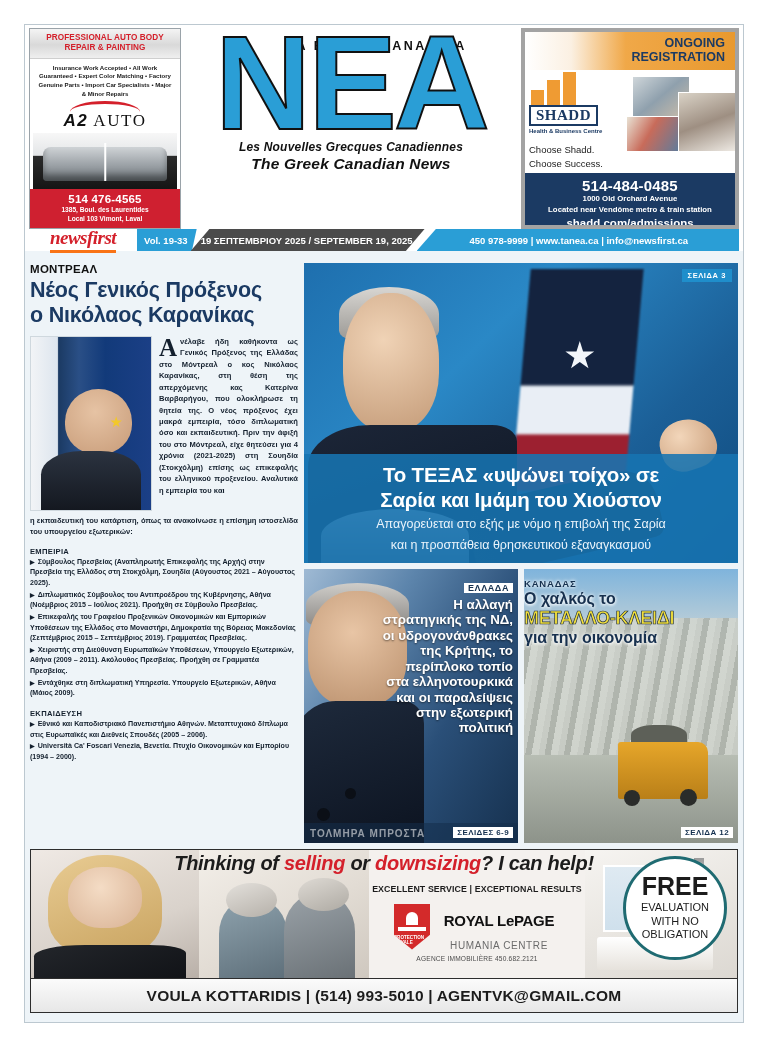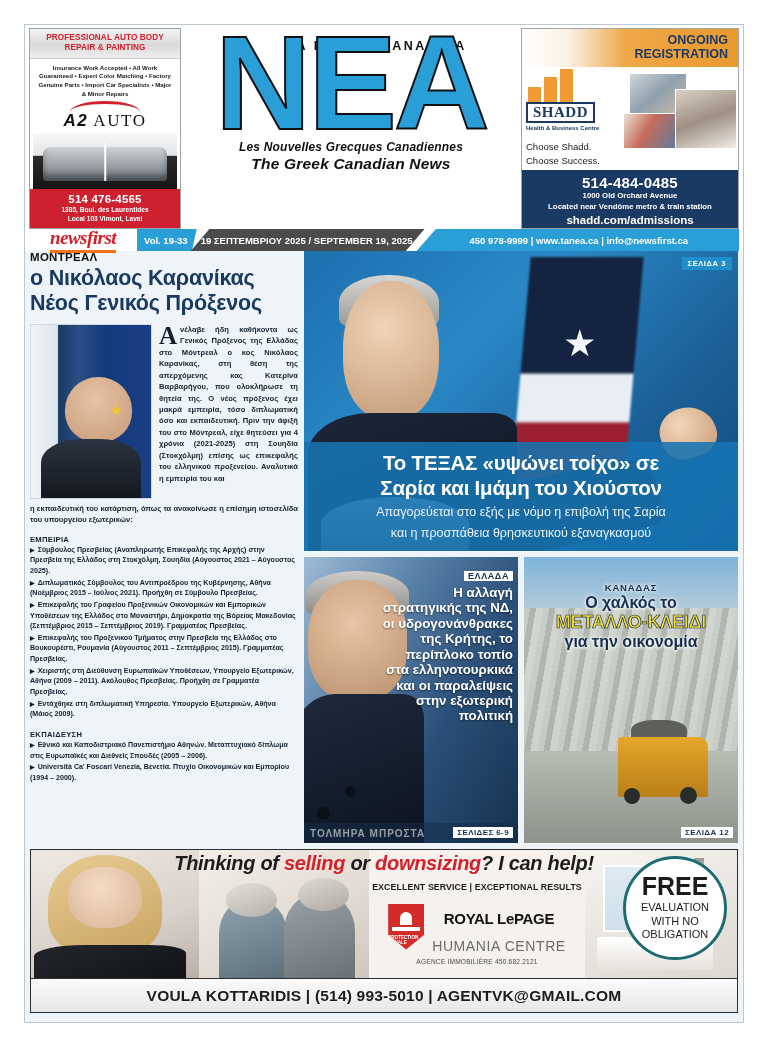--- a/index.html
+++ b/index.html
@@ -110,21 +110,21 @@
   .nea-sub1, .nea-sub2 {
     font-style: italic; font-weight: bold; color: #111;
     letter-spacing: .2px;
   }
   .nea-sub1 { font-size: 12px; margin-top: 2px; }
   .nea-sub2 { font-size: 15.5px; margin-top: 1px; }
 
   
   .ad-shadd {
     width: 218px; margin: 3px 4px 0 4px;
-    border: 1px solid #a3a3a3; background: #fff;
+    border: 4px solid #a3a3a3; background: #fff;
     display: flex; flex-direction: column; overflow: hidden;
   }
   .shadd-banner {
     background: linear-gradient(90deg,#ffffff 0%,#fbf0e2 22%,#f0a848 48%,#e8992f 100%);
     text-align: right; padding: 4px 10px 5px;
   }
   .shadd-banner div {
     color: #1b3a63; font-weight: bold; font-size: 12.5px; line-height: 1.15;
   }
   .shadd-body { display: flex; flex: 1; padding: 2px 4px 3px; gap: 3px; }
@@ -171,21 +171,21 @@
   .bar-seg { display: flex; align-items: center; color: #fff; font-weight: bold; }
   .bar-vol { background: #2a9ed6; padding: 0 9px 0 7px; font-size: 9.5px;
              clip-path: polygon(0 0, 100% 0, 92% 100%, 0 100%); }
   .bar-date { background: #4b4b4b; padding: 0 12px 0 10px; font-size: 9.5px;
               clip-path: polygon(8% 0, 100% 0, 92% 100%, 0 100%); margin-left:-6px; }
   .bar-contact { background: #2a9ed6; flex: 1; padding: 0 10px 0 12px; font-size: 9.5px;
                  clip-path: polygon(6% 0, 100% 0, 100% 100%, 0 100%); margin-left:-8px;
                  justify-content: center; }
 
   
-  .content { display: flex; padding: 0 5px 0; gap: 6px; height: 592px; }
+  .content { display: flex; padding: 12px 5px 0; gap: 6px; height: 592px; }
 
   
   .col-left { width: 268px; display: flex; flex-direction: column; }
   .kicker-mtl { font-size: 11.5px; font-weight: bold; color: #111; letter-spacing: .3px; }
   .head-left {
     font-size: 21.5px; font-weight: bold; color: #1b3a63;
     line-height: 1.18; margin-top: 3px; letter-spacing: -.2px;
   }
   .lead-wrap { display: flex; gap: 7px; margin-top: 7px; }
   .portrait {
@@ -373,21 +373,21 @@
     border-radius:50%; background:#2a2c2a;
   }
   .card-ca .truck::after {
     content:""; position:absolute; right:12%; bottom:-7px; width:17px; height:17px;
     border-radius:50%; background:#2a2c2a;
   }
   .card-ca .load {
     position: absolute; right: 24%; bottom: 34%; width: 26%; height: 9%;
     background: #5d6058; border-radius: 40% 40% 0 0;
   }
-  .ca-text { position: absolute; left: 0; right: 0; top: 9px; text-align: center; z-index: 3; margin-top: 16px; }
+  .ca-text { position: absolute; left: 0; right: 0; top: 9px; text-align: left; z-index: 3; }
   .ca-kick {
     color: #14304f; font-size: 9.5px; font-weight: bold; letter-spacing: .8px;
     text-shadow: 0 0 3px #fff, 0 0 5px #fff;
   }
   .ca-l1 {
     color: #17304e; font-size: 16px; font-weight: bold; margin-top: 1px;
     text-shadow: 0 0 4px #fff, 0 1px 3px #fff;
   }
   .ca-l2 {
     color: #f3e03a; font-size: 18px; font-weight: bold; margin-top: 0;
@@ -475,21 +475,21 @@
     width: 122px; height: 9px;
     background: linear-gradient(90deg,#d32a2a 0 46%, #fff 46% 48%,
       repeating-linear-gradient(90deg,#1c1c1c 0 1.5px,#fff 1.5px 3px) 48% 100%);
   }
   .rlp-stripe2 {
     width: 122px; height: 9px; margin-top: 2px;
     background: linear-gradient(90deg,#d32a2a 0 46%, #fff 46% 48%,
       repeating-linear-gradient(90deg,#1c1c1c 0 1.5px,#fff 1.5px 3px) 48% 100%);
   }
   .rlp-name { font-size: 15px; font-weight: bold; color: #111; letter-spacing: -.3px; margin: 1px 0; }
-  .rlp-sub { font-size: 14px; color: #6b6b6b; letter-spacing: .6px; }
+  .rlp-sub { font-size: 10px; color: #6b6b6b; letter-spacing: .6px; }
   .rlp-agence { font-size: 6.6px; color: #4a4a4a; margin-top: 4px; letter-spacing: .2px; }
   .adb-room {
     width: 152px;
     background: linear-gradient(160deg,#f6f4f1 0%, #e9e6e1 50%, #dcd8d2 100%);
     position: relative;
   }
   .adb-room .win {
     position:absolute; left:12%; top:12%; width:52%; height:52%;
     background: linear-gradient(180deg,#dfeaf2,#cfe0ec); border:2px solid #fff;
   }
@@ -597,41 +597,40 @@
     <div class="bar-seg bar-vol">Vol. 19-33</div>
     <div class="bar-seg bar-date">19 ΣΕΠΤΕΜΒΡΙΟΥ 2025 / SEPTEMBER 19, 2025</div>
     <div class="bar-seg bar-contact">450 978-9999  |  www.tanea.ca  |  info@newsfirst.ca</div>
   </div>
 
   <div class="content">
 
     <div class="col-left">
       <div class="kicker-mtl">ΜΟΝΤΡΕΑΛ</div>
       <div class="head-left">
+        <div>Νέος Γενικός Πρόξενος</div>
         <div>ο Νικόλαος Καρανίκας</div>
-        <div>Νέος Γενικός Πρόξενος</div>
       </div>
 
       <div class="lead-wrap">
         <div class="portrait">
           <div class="star"></div>
         </div>
         <div class="lead-text">
           <span class="dropcap">Α</span><span>νέλαβε ήδη καθήκοντα ως Γενικός Πρόξενος της Ελλάδας στο Μόντρεαλ ο κος Νικόλαος Καρανίκας, στη θέση της απερχόμενης κας Κατερίνα Βαρβαρήγου, που ολοκλήρωσε τη θητεία της. Ο νέος πρόξενος έχει μακρά εμπειρία, τόσο διπλωματική όσο και εκπαιδευτική. Πριν την άφιξή του στο Μόντρεαλ, είχε θητεύσει για 4 χρόνια (2021-2025) στη Σουηδία (Στοκχόλμη) επίσης ως επικεφαλής του ελληνικού προξενείου. Αναλυτικά η εμπειρία του και</span>
         </div>
       </div>
 
       <div class="cont-text">η εκπαιδευτική του κατάρτιση, όπως τα ανακοίνωσε η επίσημη ιστοσελίδα του υπουργείου εξωτερικών:</div>
 
       <div class="sec-title">ΕΜΠΕΙΡΙΑ</div>
       <ul class="bullets">
         <li>Σύμβουλος Πρεσβείας (Αναπληρωτής Επικεφαλής της Αρχής) στην Πρεσβεία της Ελλάδος στη Στοκχόλμη, Σουηδία (Αύγουστος 2021 – Αύγουστος 2025).</li>
         <li>Διπλωματικός Σύμβουλος του Αντιπροέδρου της Κυβέρνησης, Αθήνα (Νοέμβριος 2015 – Ιούλιος 2021). Προήχθη σε Σύμβουλο Πρεσβείας.</li>
         <li>Επικεφαλής του Γραφείου Προξενικών Οικονομικών και Εμπορικών Υποθέσεων της Ελλάδος στο Μοναστήρι, Δημοκρατία της Βόρειας Μακεδονίας (Σεπτέμβριος 2015 – Σεπτέμβριος 2019). Γραμματέας Πρεσβείας.</li>
-        <li>Επικεφαλής του Προξενικού Τμήματος στην Πρεσβεία της Ελλάδος στο Βουκουρέστι, Ρουμανία (Αύγουστος 2011 – Σεπτέμβριος 2015). Γραμματέας Πρεσβείας.</li>
         <li>Χειριστής στη Διεύθυνση Ευρωπαϊκών Υποθέσεων, Υπουργείο Εξωτερικών, Αθήνα (2009 – 2011). Ακόλουθος Πρεσβείας. Προήχθη σε Γραμματέα Πρεσβείας.</li>
         <li>Εντάχθηκε στη διπλωματική Υπηρεσία. Υπουργείο Εξωτερικών, Αθήνα (Μάιος 2009).</li>
       </ul>
 
       <div class="sec-title">ΕΚΠΑΙΔΕΥΣΗ</div>
       <ul class="bullets">
         <li>Εθνικό και Καποδιστριακό Πανεπιστήμιο Αθηνών. Μεταπτυχιακό δίπλωμα στις Ευρωπαϊκές και Διεθνείς Σπουδές (2005 – 2006).</li>
         <li>Università Ca' Foscari Venezia, Βενετία. Πτυχίο Οικονομικών και Εμπορίου (1994 – 2000).</li>
       </ul>
     </div>

